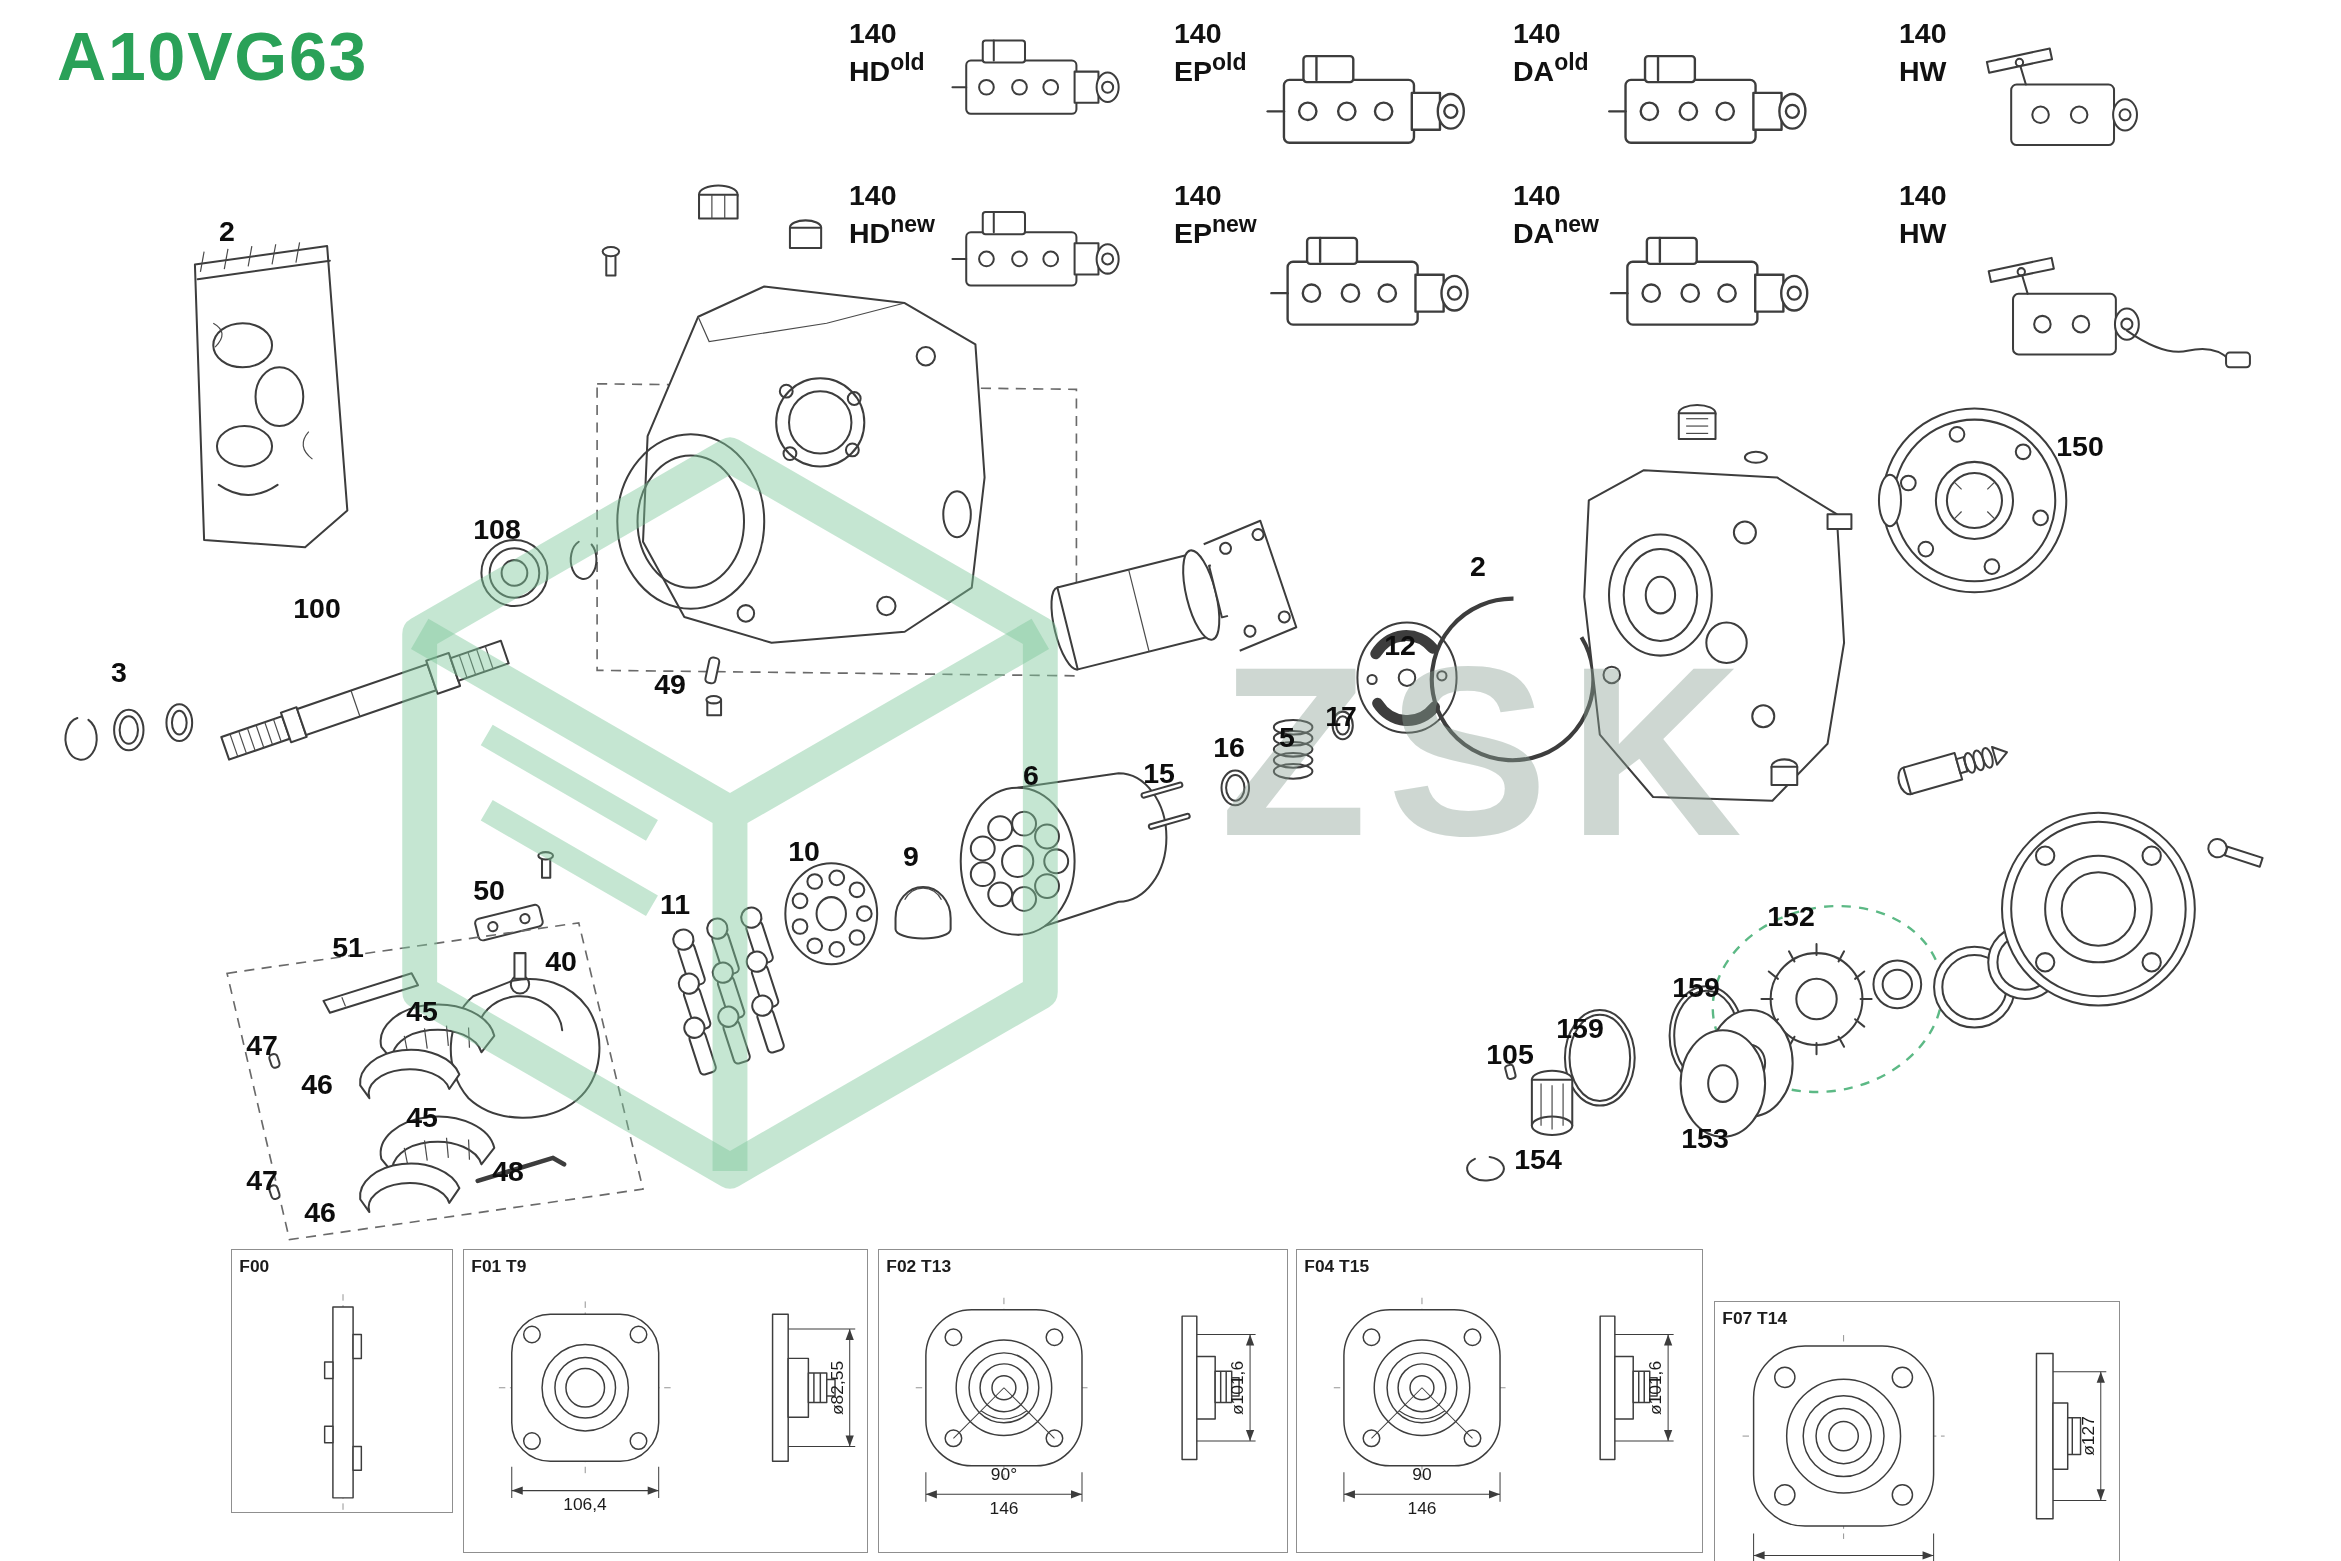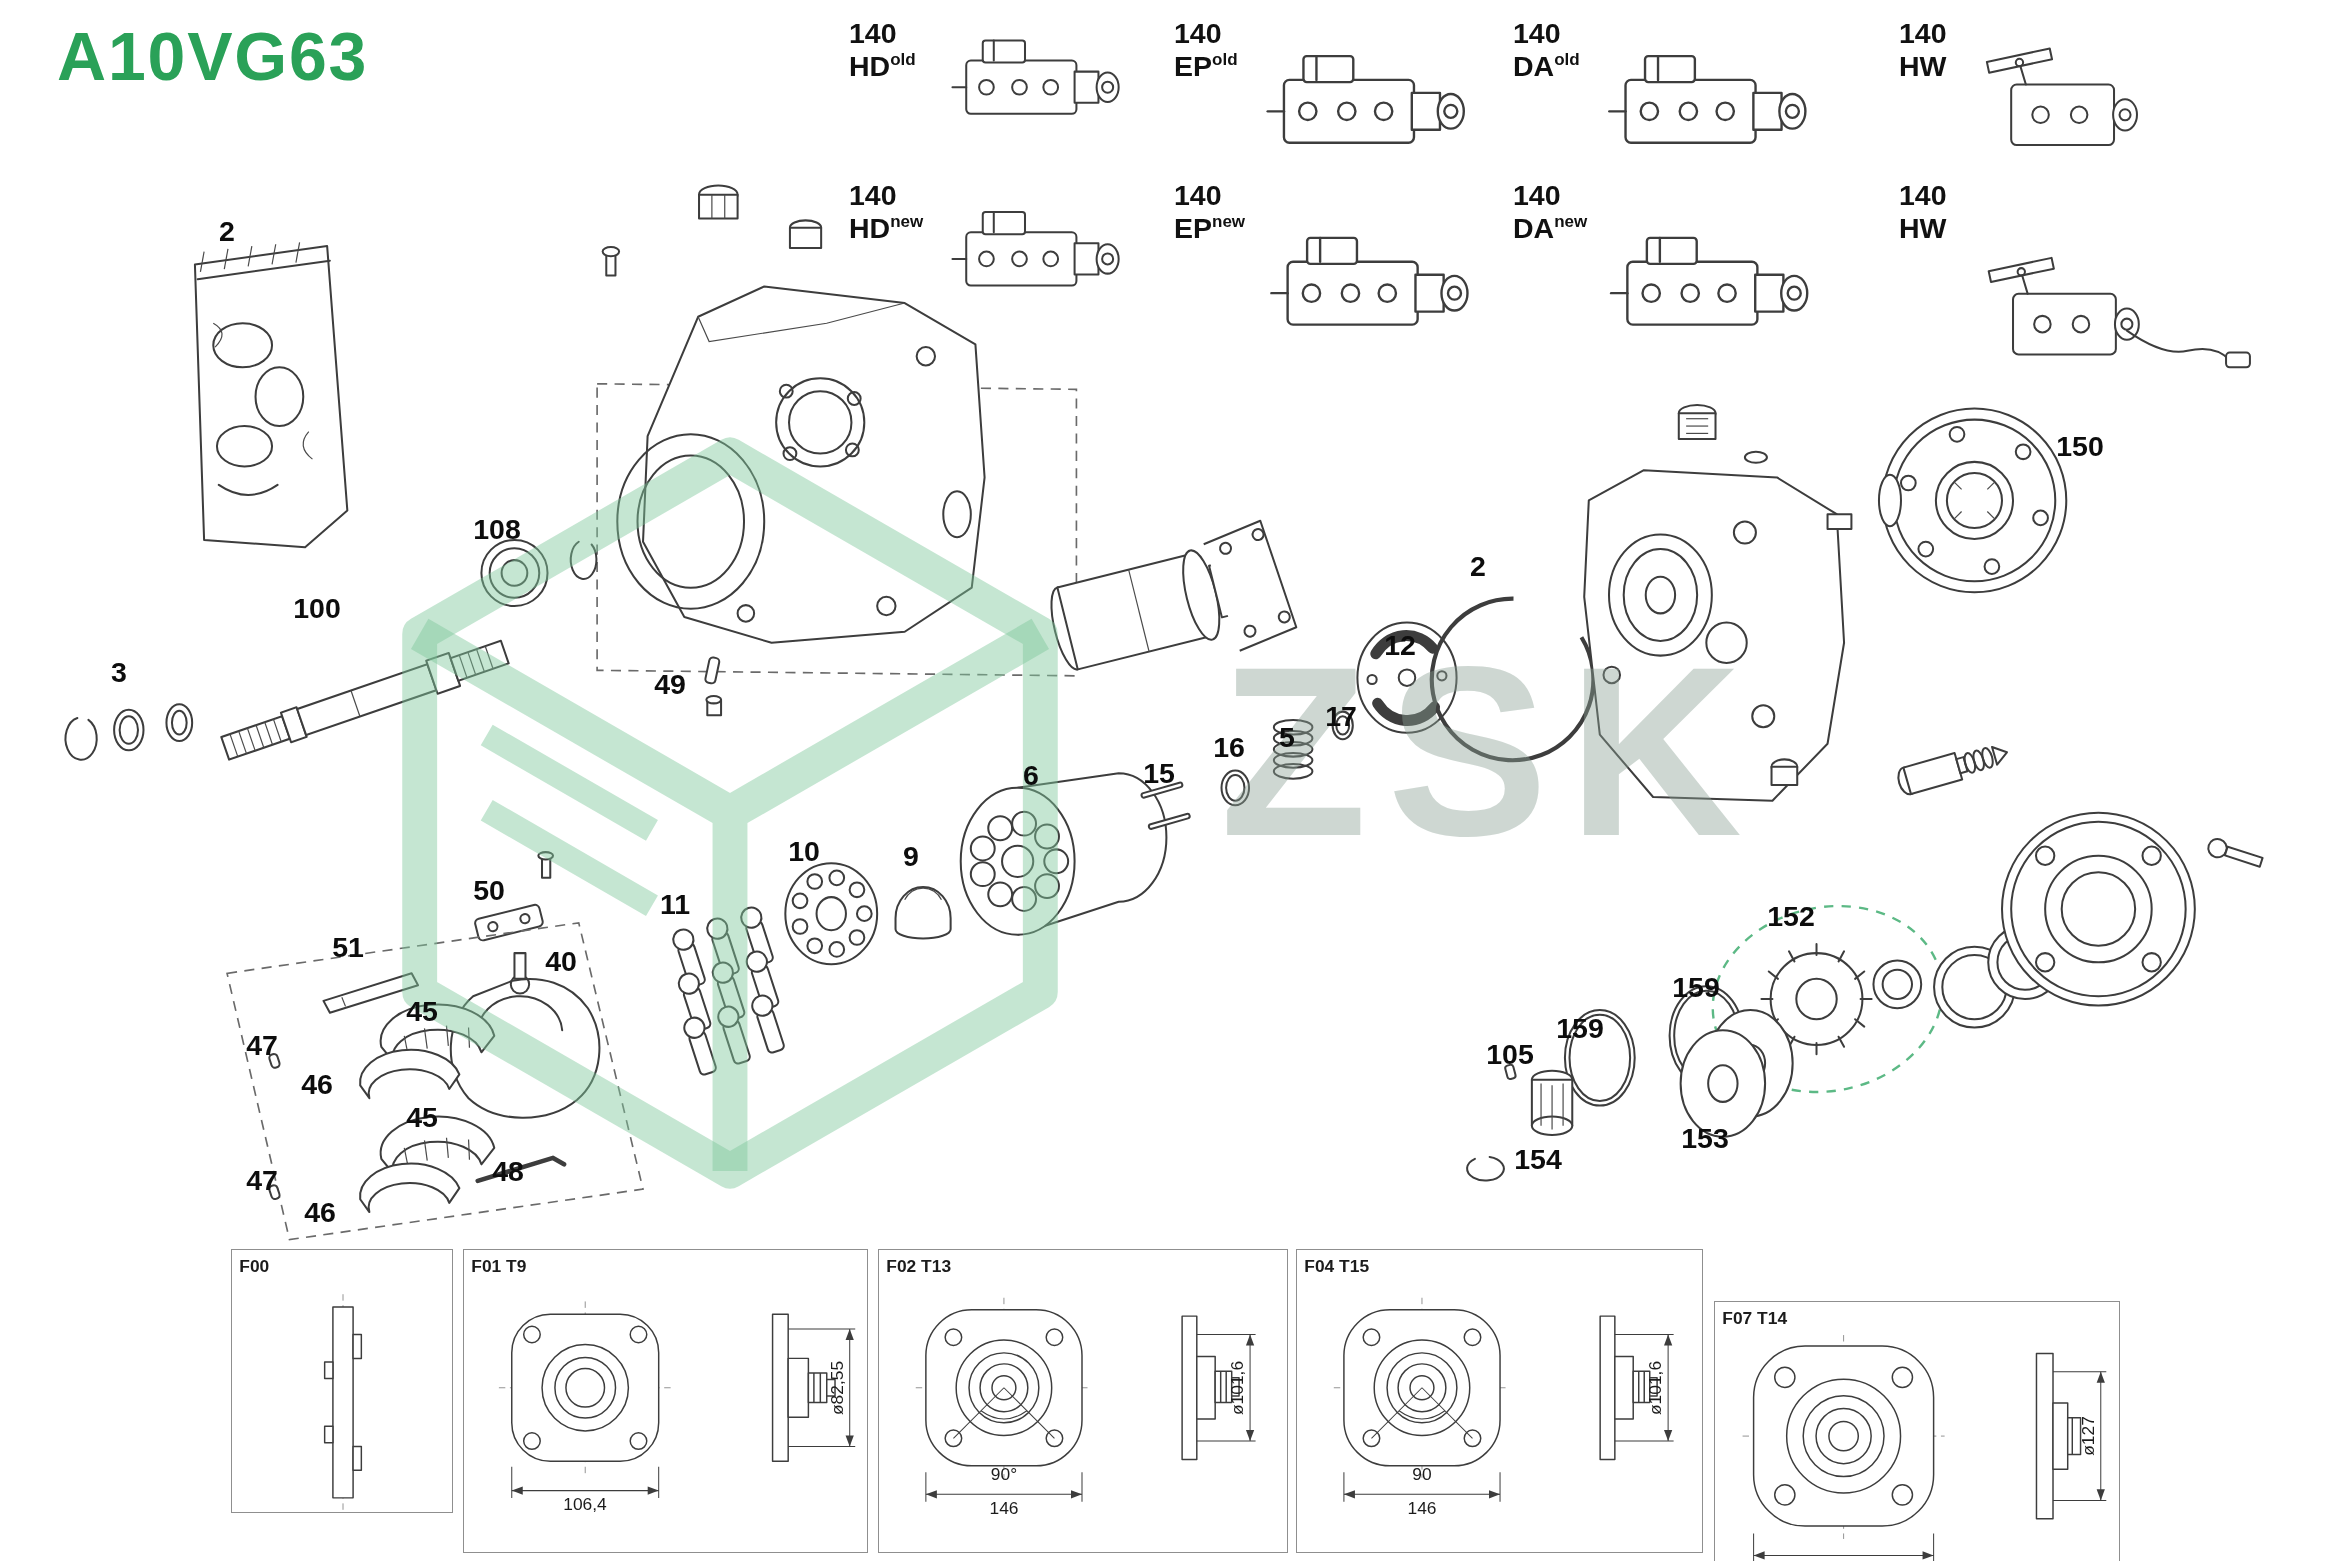--- a/index.html
+++ b/index.html
@@ -20,21 +20,21 @@
   .wm-text{position:absolute;left:1220px;top:613px;font-size:241px;font-weight:bold;
            letter-spacing:20px;color:rgba(138,160,148,0.42);}
   .wm-sub{position:absolute;left:1177px;top:953px;font-size:57px;font-weight:bold;
           letter-spacing:31px;color:rgba(148,205,172,0.75);white-space:nowrap;}
 
   .page-title{position:absolute;left:57px;top:16.5px;font-size:68px;font-weight:bold;
               letter-spacing:1.8px;color:#2aa158;margin:0;}
 
   .mod{position:absolute;line-height:1.12;}
   .mod .num,.mod .code{font-weight:bold;font-size:28.5px;}
-  .mod sup{font-size:17px;font-weight:bold;}
+  .mod sup{font-size:23px;font-weight:bold;}
 
   .callout{position:absolute;transform:translate(-50%,-50%);
            font-weight:bold;font-size:28.5px;color:#0d0d0d;white-space:nowrap;}
 
   
   .panel{position:absolute;border:1.5px solid #8f8f8f;background:transparent;box-sizing:border-box;}
   .panel .pid{position:absolute;left:7.3px;top:5.5px;font-size:17.4px;font-weight:bold;color:#1c1c1c;}
   .panel svg{position:absolute;left:0;top:0;}
   .p-ln{stroke:#3d3d3d;fill:none;stroke-width:1.6;}
   .p-fw{stroke:#3d3d3d;fill:#ffffff;stroke-width:1.6;stroke-linejoin:round;}

